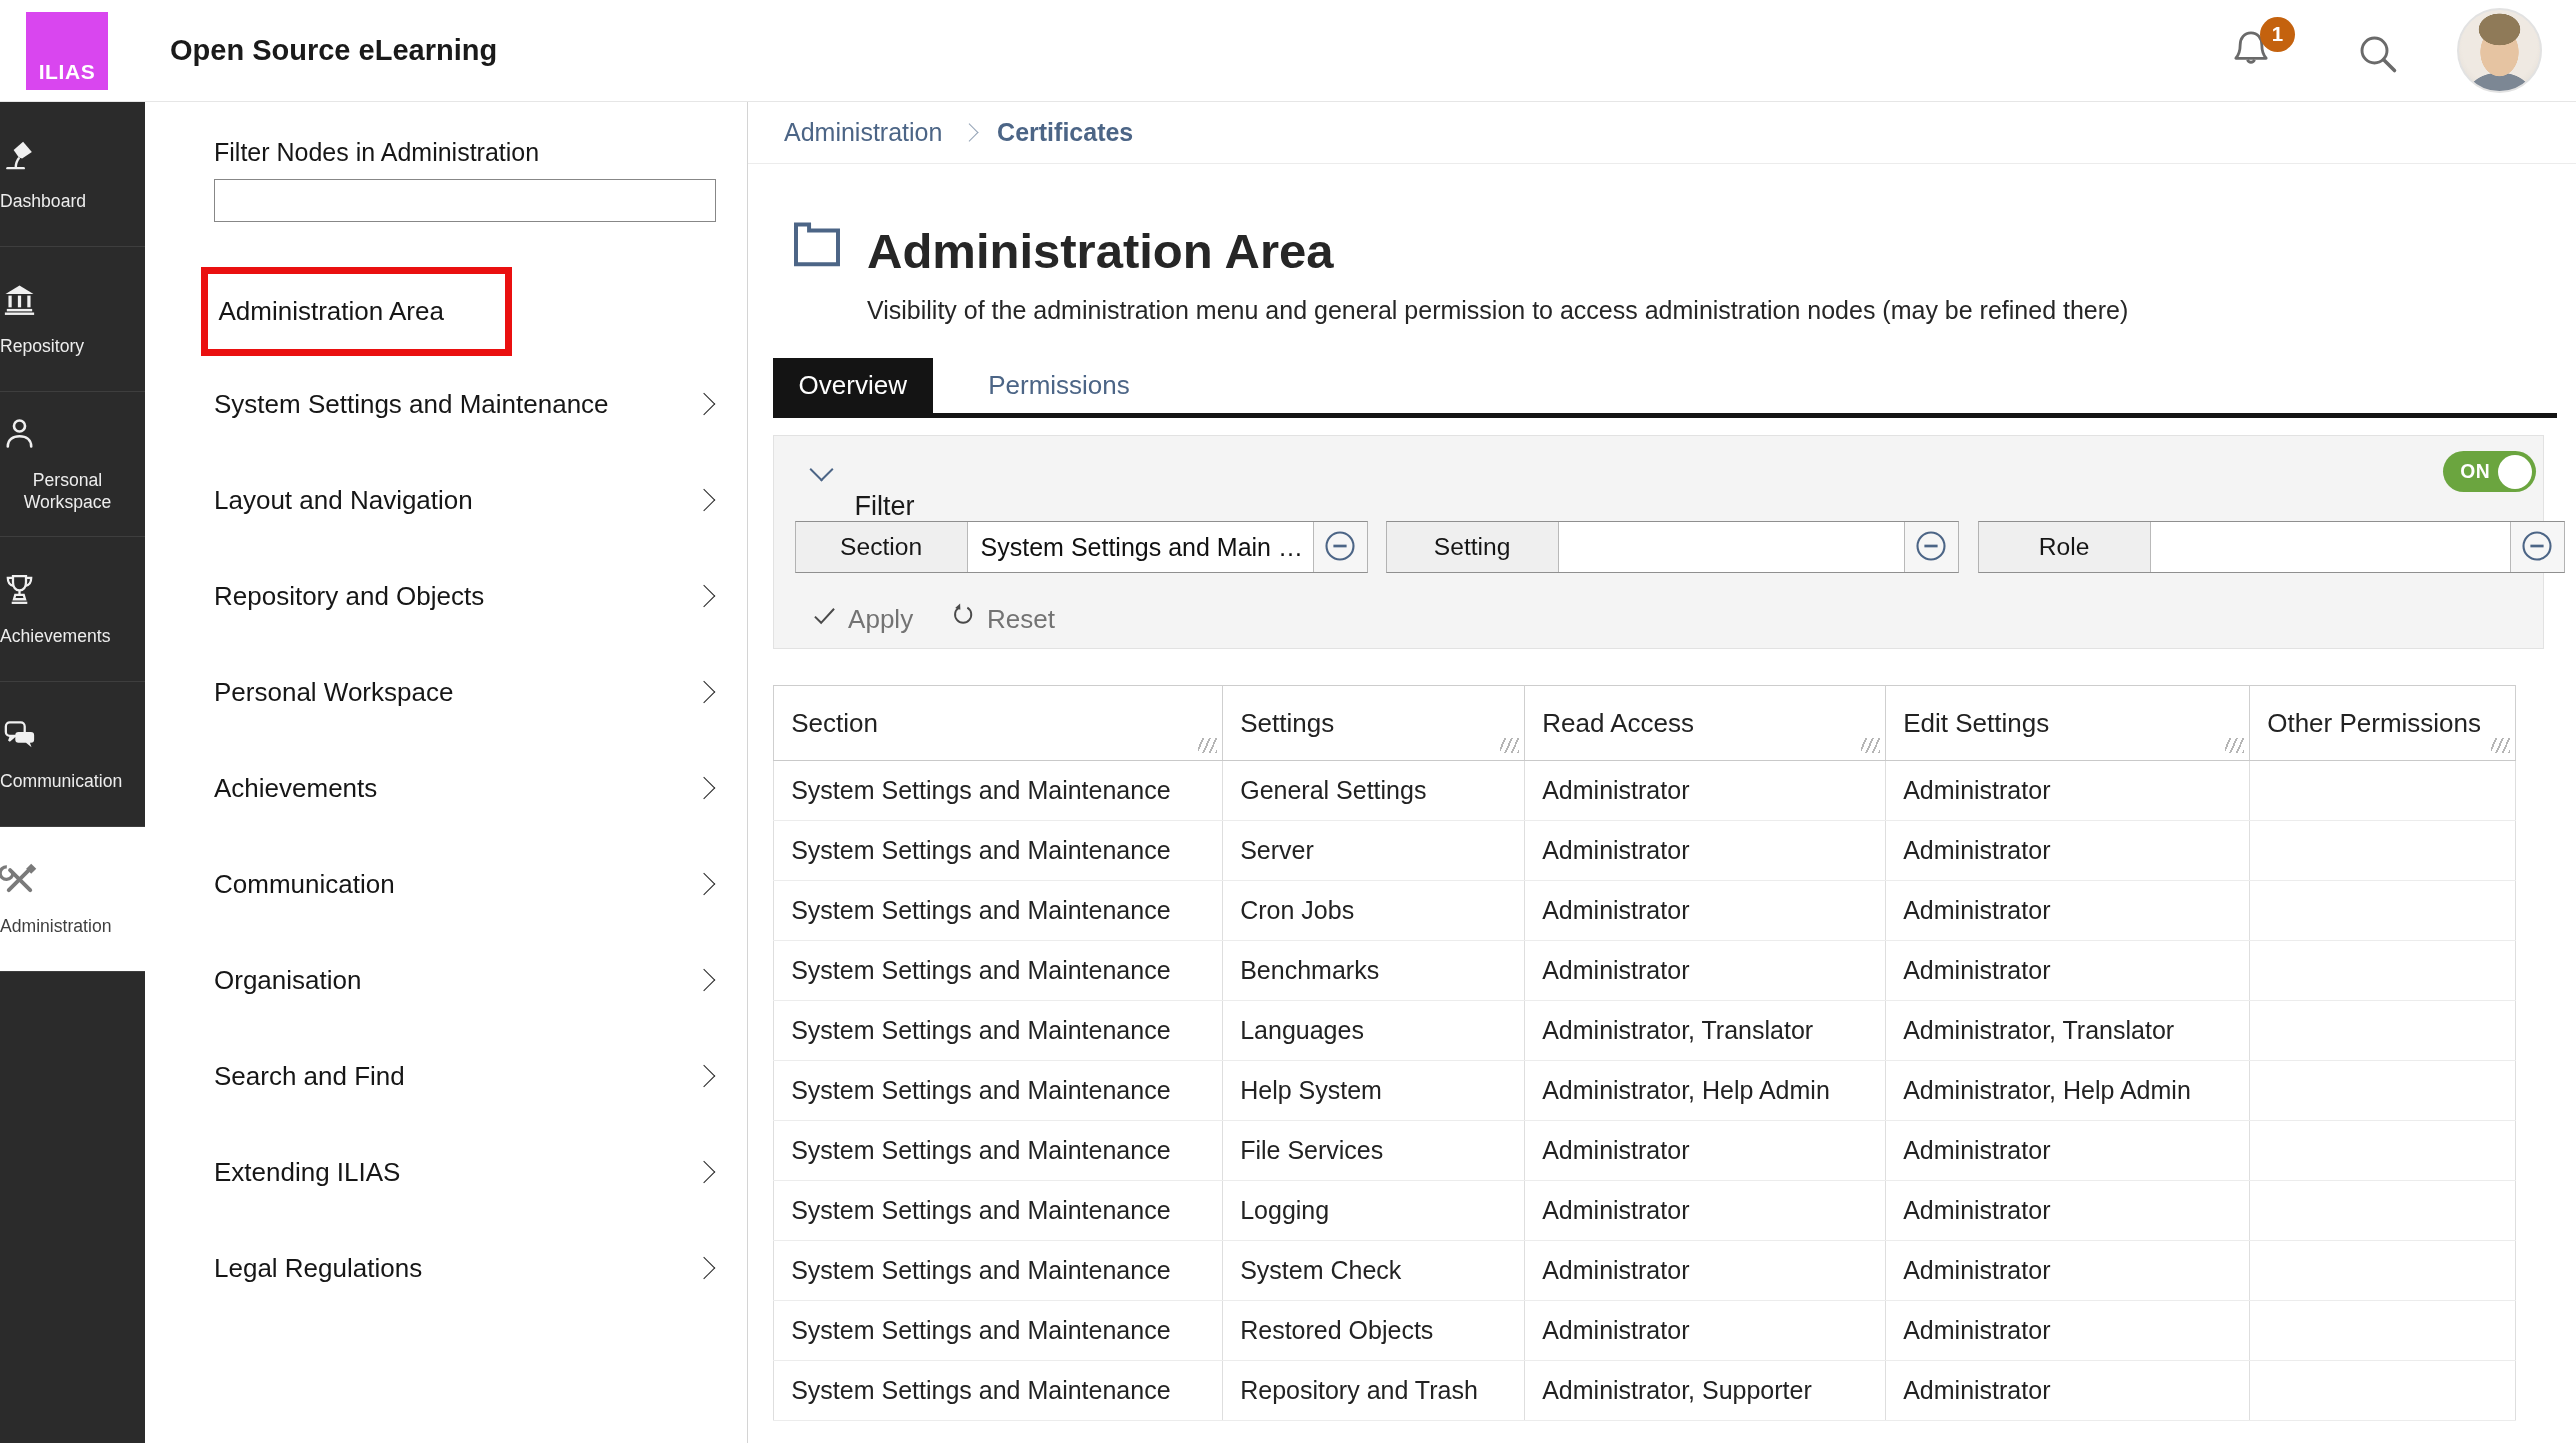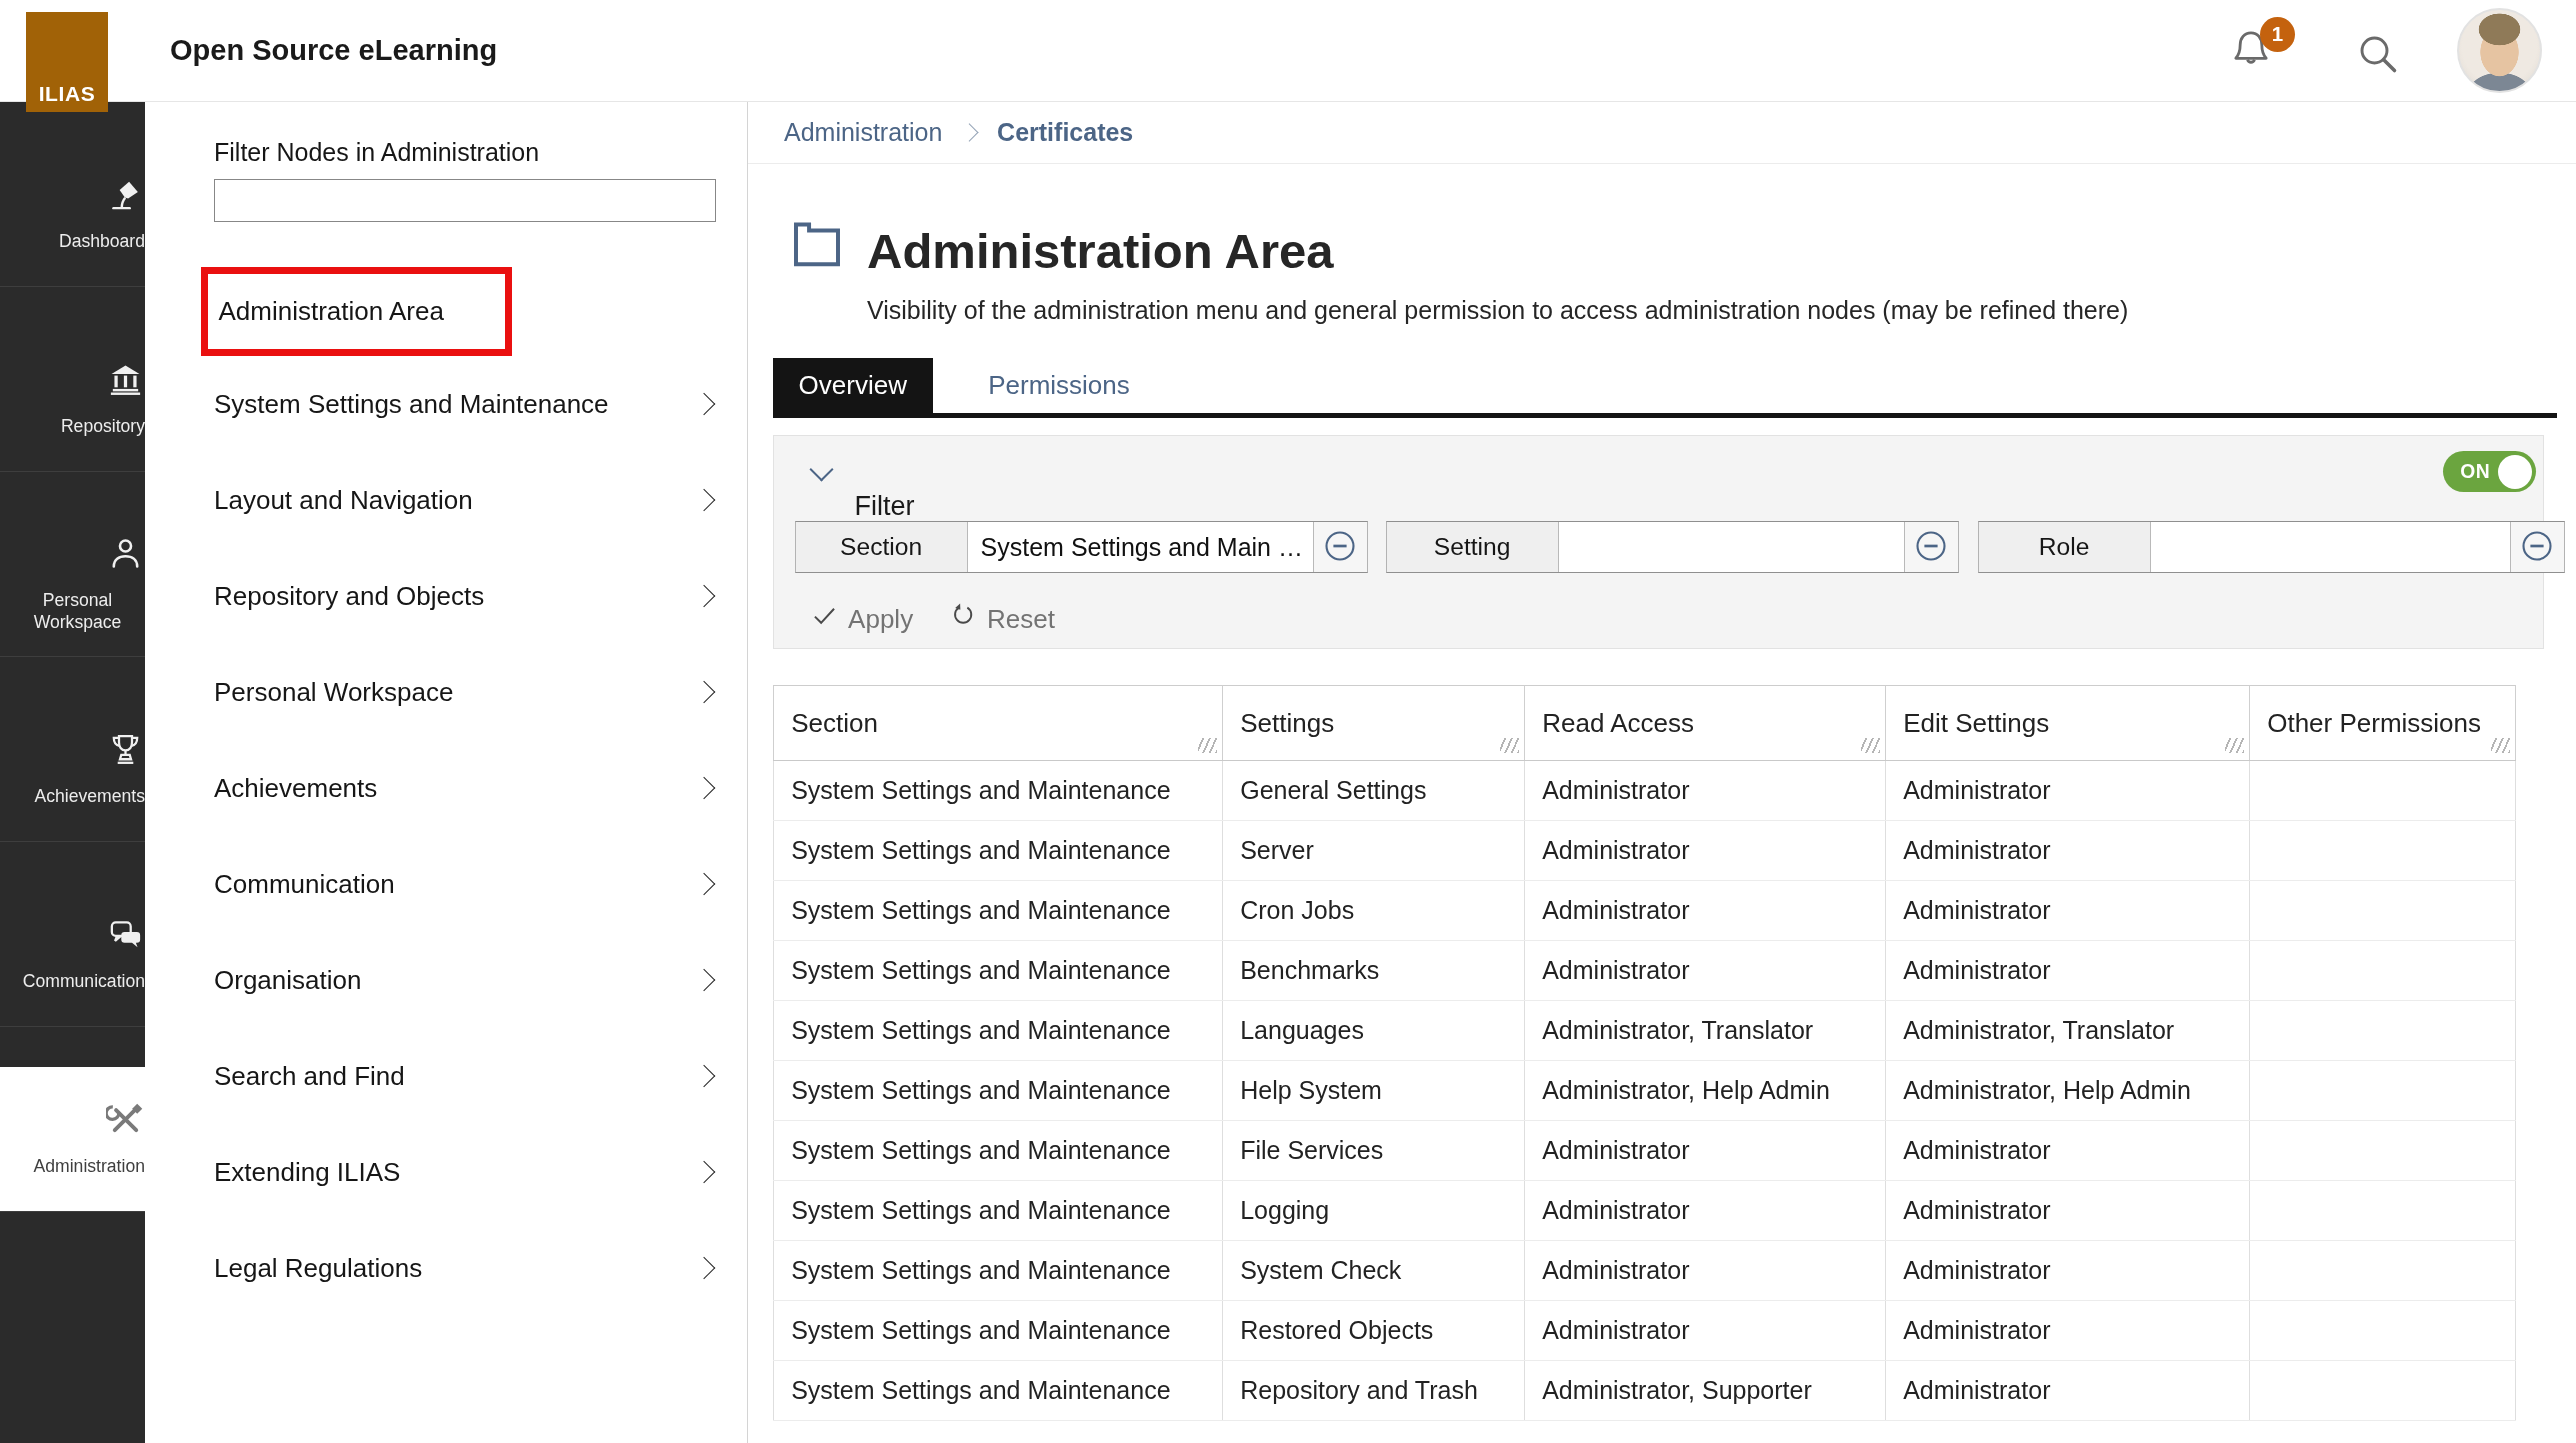--- a/index.html
+++ b/index.html
@@ -2,42 +2,42 @@
 <html style="font-size:9.4px"><head>
 <meta charset="utf-8">
 <style>
   html,body{margin:0;padding:0;background:#fff;}
   .page{position:relative;width:2576px;height:1444px;overflow:hidden;background:#fff;
         font-family:"Liberation Sans",sans-serif;color:#161616;}
 
   
   .hdr{position:absolute;left:0;top:0;width:100%;height:102px;background:#fff;
        border-bottom:1.2px solid #e6e6e6;box-sizing:border-box;z-index:6;}
-  .logo{position:absolute;left:26px;top:11.7px;width:82px;height:100px;background:#a16207;
+  .logo{position:absolute;left:26px;top:11.7px;width:82px;height:78px;background:#d946ef;
         color:#fff;display:flex;align-items:flex-end;justify-content:center;
         font-weight:700;font-size:21px;letter-spacing:0.6px;padding-bottom:5.9px;box-sizing:border-box;cursor:pointer;}
   .app-title{position:absolute;left:170px;top:0;height:101px;display:flex;align-items:center;
         font-size:29px;font-weight:700;color:#1a1a1a;}
   .bell-wrap{position:absolute;left:2225px;top:26px;width:54px;height:54px;cursor:pointer;}
   .badge{position:absolute;left:35px;top:-9.4px;width:35px;height:35px;border-radius:50%;
         background:#c4620e;color:#fff;font-size:20.5px;font-weight:700;
         display:flex;align-items:center;justify-content:center;}
   .search-wrap{position:absolute;left:2352px;top:28px;width:50px;height:50px;cursor:pointer;}
   .avatar{position:absolute;left:2457px;top:8.2px;width:85px;height:85px;border-radius:50%;
         border:2.3px solid #e2e2e2;box-sizing:border-box;cursor:pointer;overflow:hidden;
         background:
           radial-gradient(ellipse 34px 26px at 50% 24%, #8f7a58 0 60%, transparent 62%),
           radial-gradient(ellipse 27px 34px at 50% 52%, #e6c4a2 0 70%, transparent 72%),
           radial-gradient(ellipse 47px 35px at 50% 108%, #7c8794 0 70%, transparent 72%),
           radial-gradient(circle at 50% 45%, #efe9e2 0 62%, #d9d4cd 100%);}
 
   
   .sidebar{position:absolute;left:0;top:102px;width:145px;height:1342px;background:#2b2b2b;}
   .tile{height:145px;border-bottom:1.2px solid #3e3e3e;display:flex;flex-direction:column;
-        align-items:flex-end;justify-content:center;gap:15px;color:#ededed;cursor:pointer;box-sizing:border-box;margin-top:40px;}
+        align-items:flex-start;justify-content:center;gap:15px;color:#ededed;cursor:pointer;box-sizing:border-box;}
   .tile .lbl{font-size:17.6px;text-align:center;line-height:1.25;max-width:135px;}
   .tile.active{background:#fff;color:#3f3f3f;}
   .tile svg .st{stroke:#f0f0f0;fill:none;}
   .tile svg .st2{stroke:#f0f0f0;fill:none;}
   .tile svg .fl{fill:#f0f0f0;stroke:none;}
   .tile.active svg .st,.tile.active svg .st2{stroke:#7a7a7a;}
   .tile.active svg .fl{fill:#7a7a7a;}
 
   
   .tree{position:absolute;left:145px;top:102px;width:603px;height:1342px;background:#fff;

